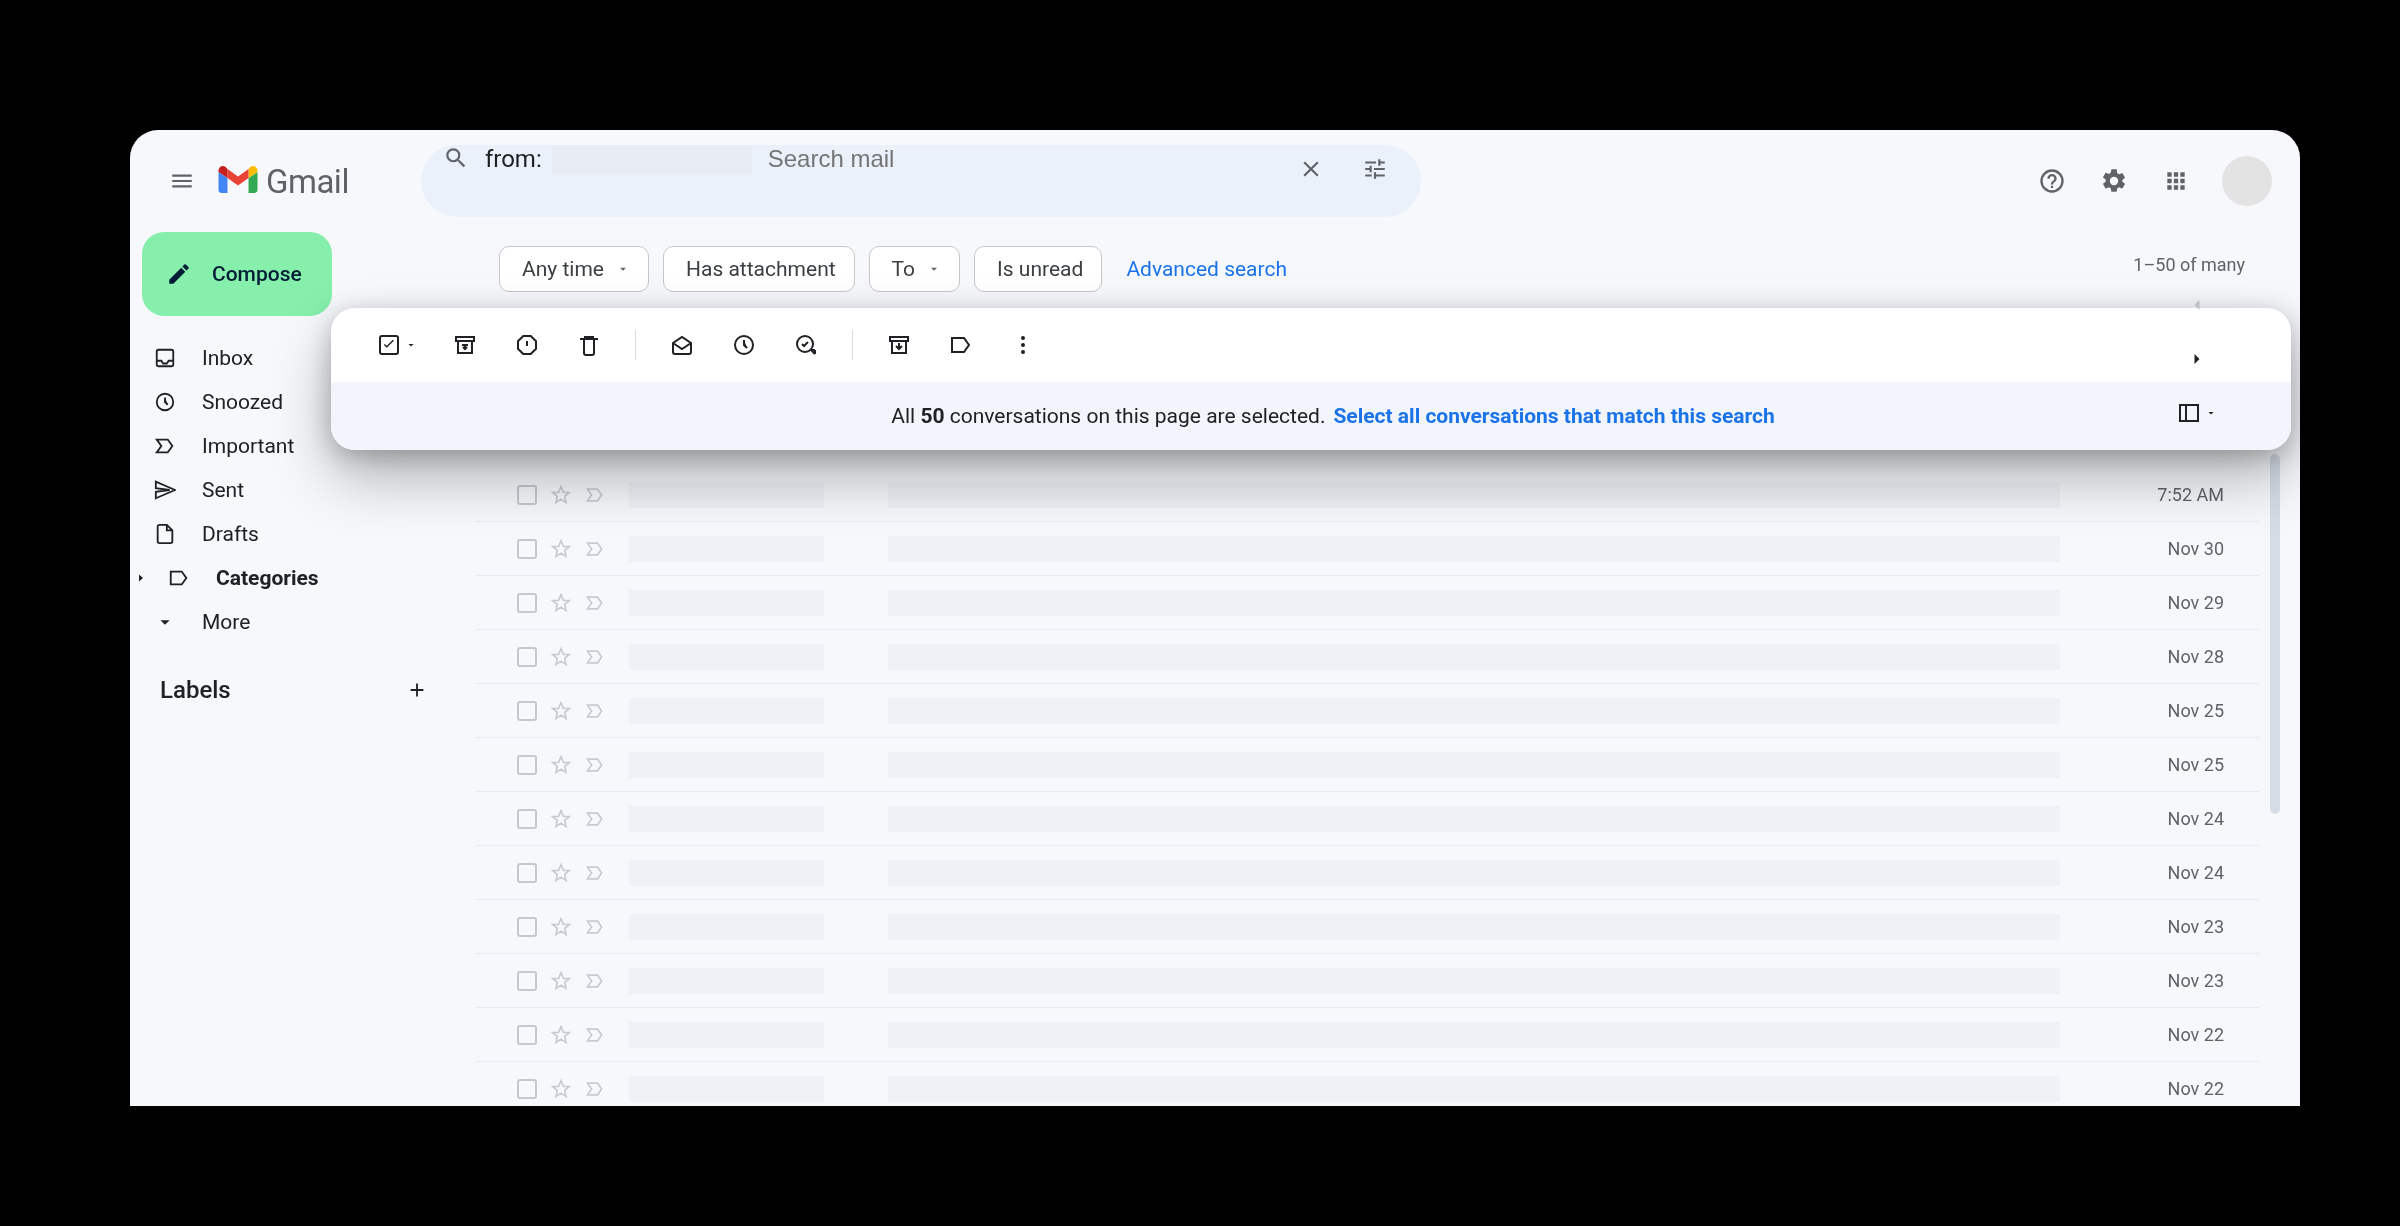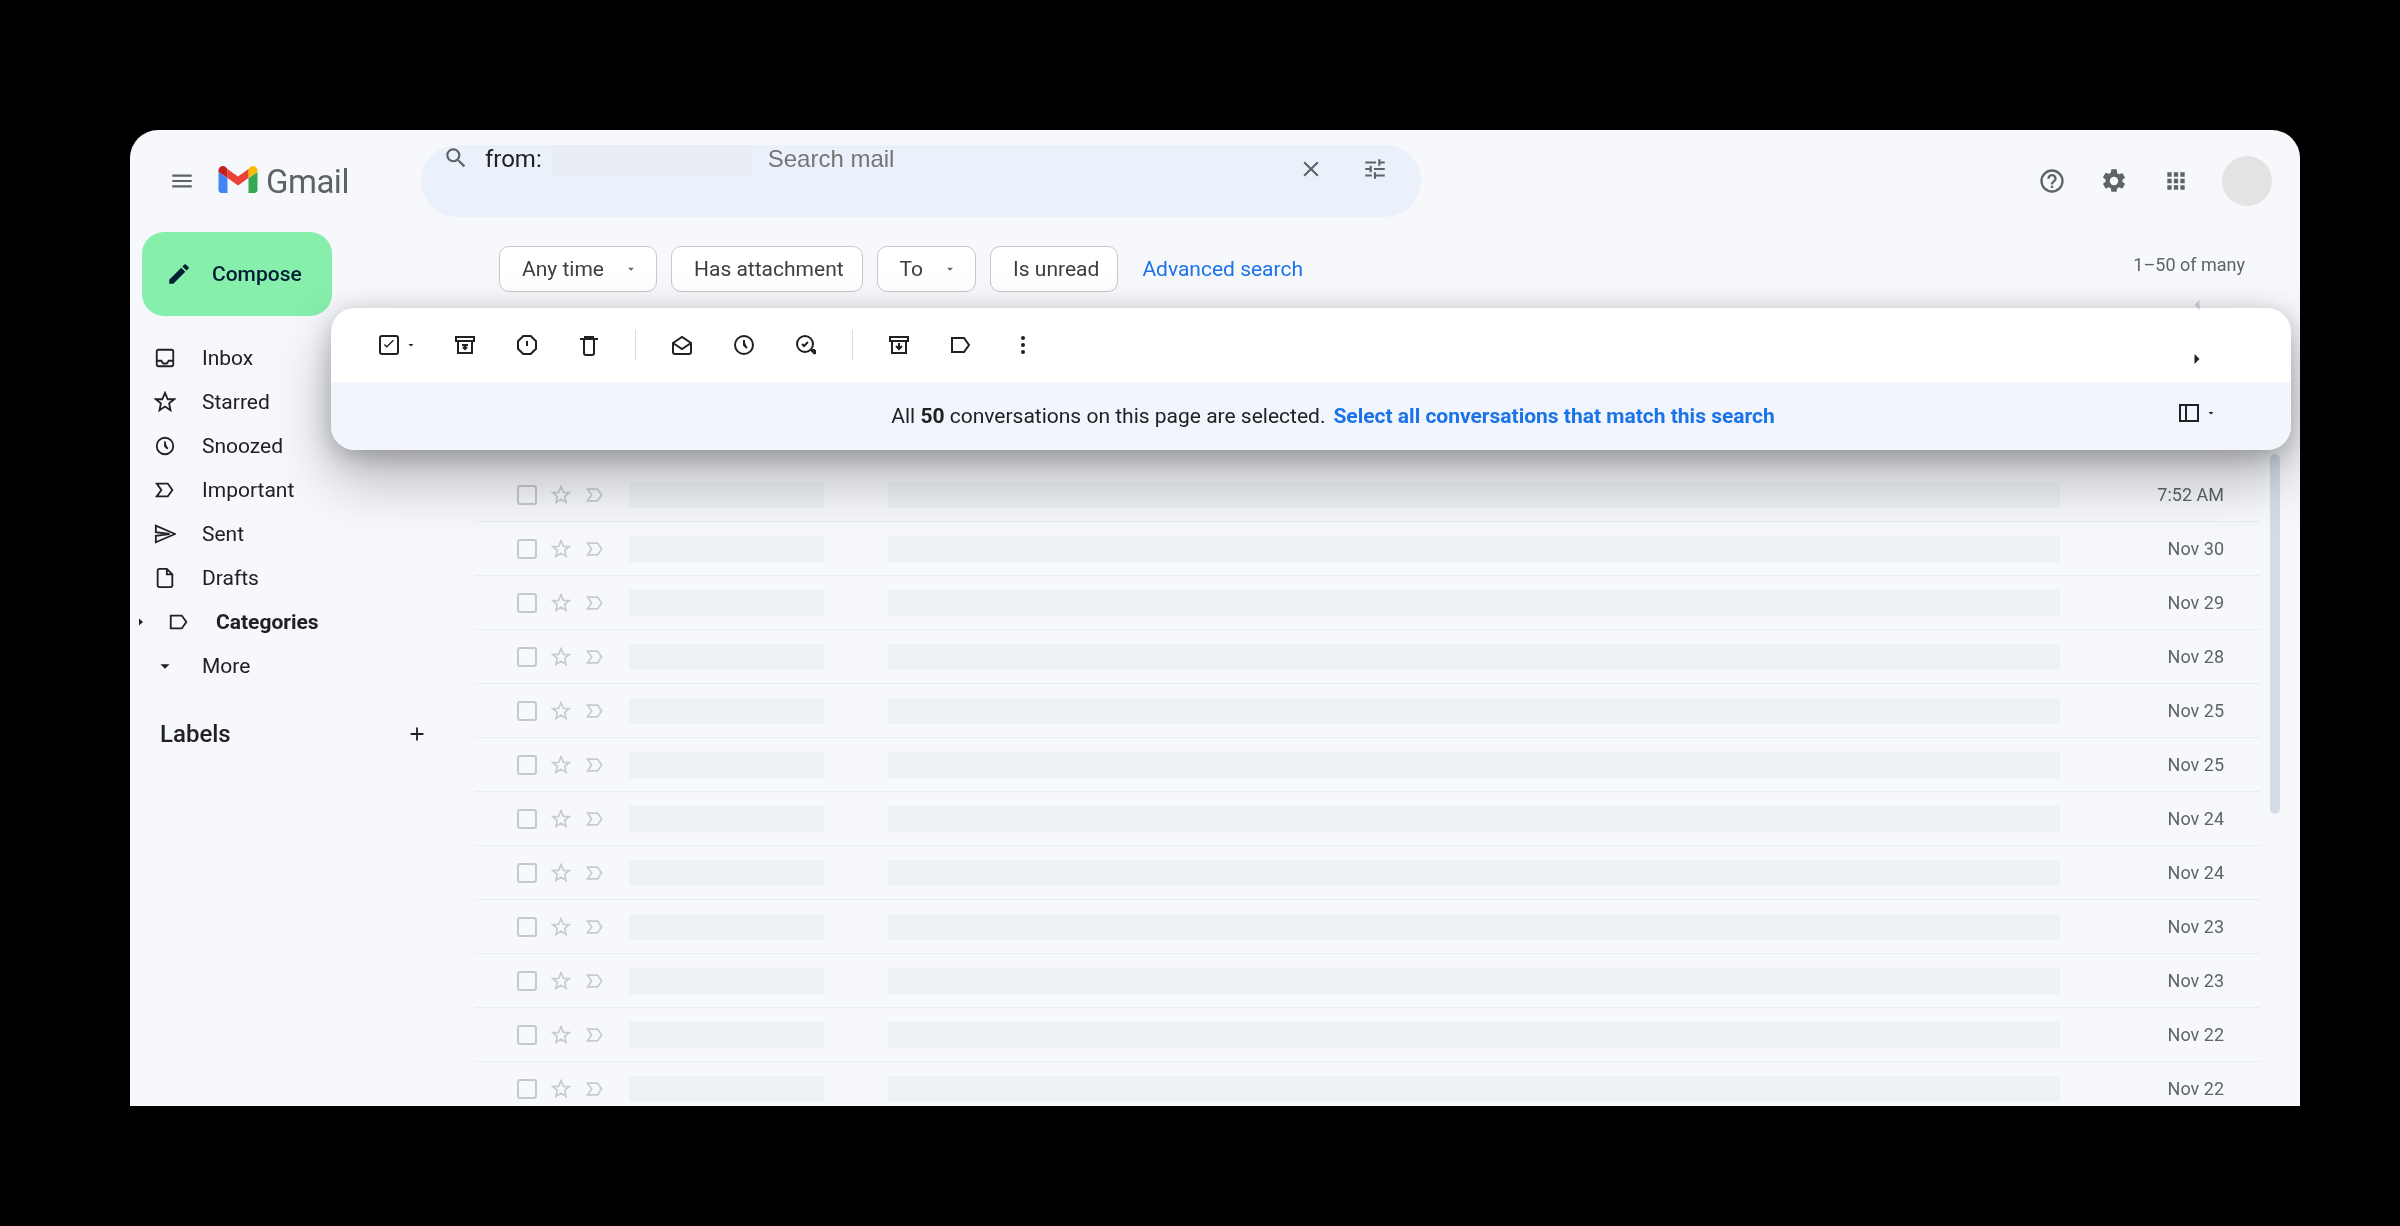--- a/index.html
+++ b/index.html
@@ -20,21 +20,21 @@
 .body { display: flex; height: calc(100% - 102px); }
 .sidebar { width: 345px; padding: 0 12px 0 0; }
 .compose-btn { margin: 0 0 20px 12px; height: 84px; width: 190px; border-radius: 22px; background: #86efac; display: flex; align-items: center; gap: 20px; padding: 0 30px 0 24px; cursor: pointer; font-size: 21px; color: #001d35; font-weight: 500; }
 .nav-item { height: 44px; display: flex; align-items: center; gap: 26px; padding: 0 18px 0 24px; border-radius: 0 22px 22px 0; cursor: pointer; color: #202124; font-size: 21px; }
 .nav-item.bold { font-weight: 700; }
 .nav-item .caret { width: 14px; margin-left: -20px; margin-right: -6px; }
 .labels-head { display: flex; align-items: center; justify-content: space-between; padding: 0 28px 0 30px; margin-top: 28px; }
 .labels-head span { font-size: 24px; font-weight: 500; color: #202124; }
 .main { flex: 1; position: relative; }
 .chip-row { display: flex; align-items: center; gap: 14px; padding: 14px 24px 14px 24px; }
-.chip { height: 46px; border: 1px solid #c7c7c7; border-radius: 10px; background: #fff; display: flex; align-items: center; padding: 0 18px 0 22px; gap: 20px; font-size: 21px; color: #3c4043; cursor: pointer; }
+.chip { height: 46px; border: 1px solid #c7c7c7; border-radius: 10px; background: #fff; display: flex; align-items: center; padding: 0 18px 0 22px; gap: 12px; font-size: 21px; color: #3c4043; cursor: pointer; }
 .adv-link { font-size: 21px; color: #1a73e8; margin-left: 10px; cursor: pointer; }
 .toolbar-float { position: absolute; left: -144px; top: 76px; width: 1960px; background: #fff; border-radius: 24px; box-shadow: 0 6px 24px rgba(0,0,0,0.22), 0 28px 60px rgba(0,0,0,0.28); z-index: 10; }
 .tb-row1 { height: 74px; display: flex; align-items: center; padding: 0 30px; gap: 2px; }
 .tb-btn { width: 60px; height: 48px; display: flex; align-items: center; justify-content: center; cursor: pointer; }
 .tb-sep { width: 1px; height: 30px; background: #dadce0; margin: 0 14px; }
 .tb-right { margin-left: auto; display: flex; align-items: center; gap: 6px; flex-direction: column; }
 .page-text { font-size: 18px; color: #5f6368; margin-right: 16px; }
 .tb-row2 { height: 68px; background: #f2f6fc; border-radius: 0 0 24px 24px; display: flex; align-items: center; justify-content: center; font-size: 21px; color: #202124; gap: 8px; padding-left: 44px; }
 .tb-row2 .link { color: #1a73e8; font-weight: 700; cursor: pointer; }
 .tb-row2 .bold { font-weight: 700; }
@@ -117,26 +117,20 @@
       </div>
 
       <div class="nav-item">
         <svg width="22" height="22" viewBox="0 0 24 24">
             <path fill="none" stroke="#202124" stroke-width="2" d="M19 3H5a2 2 0 00-2 2v14a2 2 0 002 2h14a2 2 0 002-2V5a2 2 0 00-2-2zM3 15h5l2 3h4l2-3h5"></path>
           </svg>
         <span>Inbox</span>
       </div>
       <div class="nav-item">
         <svg width="22" height="22" viewBox="0 0 24 24">
-            <path fill="none" stroke="#202124" stroke-width="2" d="M12 2l3 7h7l-5.5 4.5L18 21l-6-4-6 4 1.5-7.5L2 9h7z"></path>
-          </svg>
-        <span>Starred</span>
-      </div>
-      <div class="nav-item">
-        <svg width="22" height="22" viewBox="0 0 24 24">
             <circle cx="12" cy="12" r="9" fill="none" stroke="#202124" stroke-width="2"></circle>
             <path stroke="#202124" stroke-width="2" d="M12 7v5l3 3"></path>
           </svg>
         <span>Snoozed</span>
       </div>
       <div class="nav-item">
         <svg width="22" height="22" viewBox="0 0 24 24">
             <path fill="none" stroke="#202124" stroke-width="2" d="M3 5h12l5 7-5 7H3l5-7-5-7z"></path>
           </svg>
         <span>Important</span>

